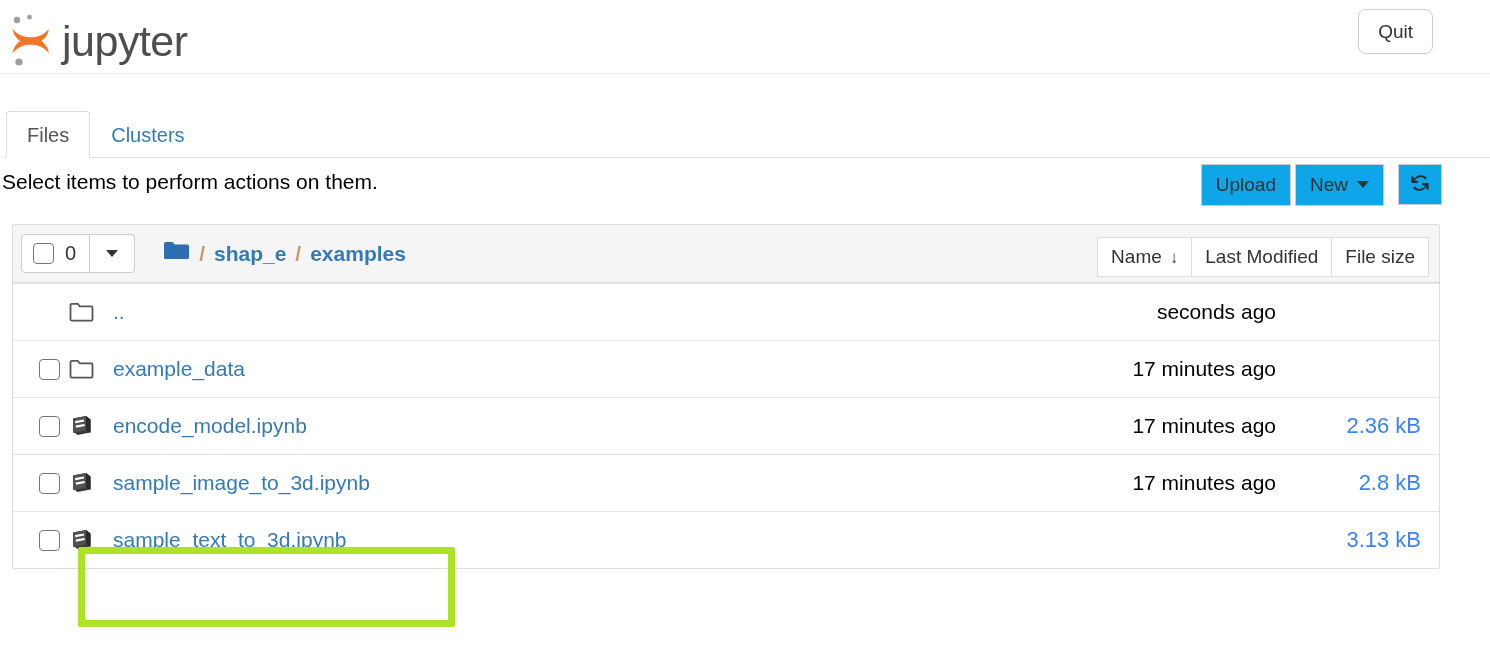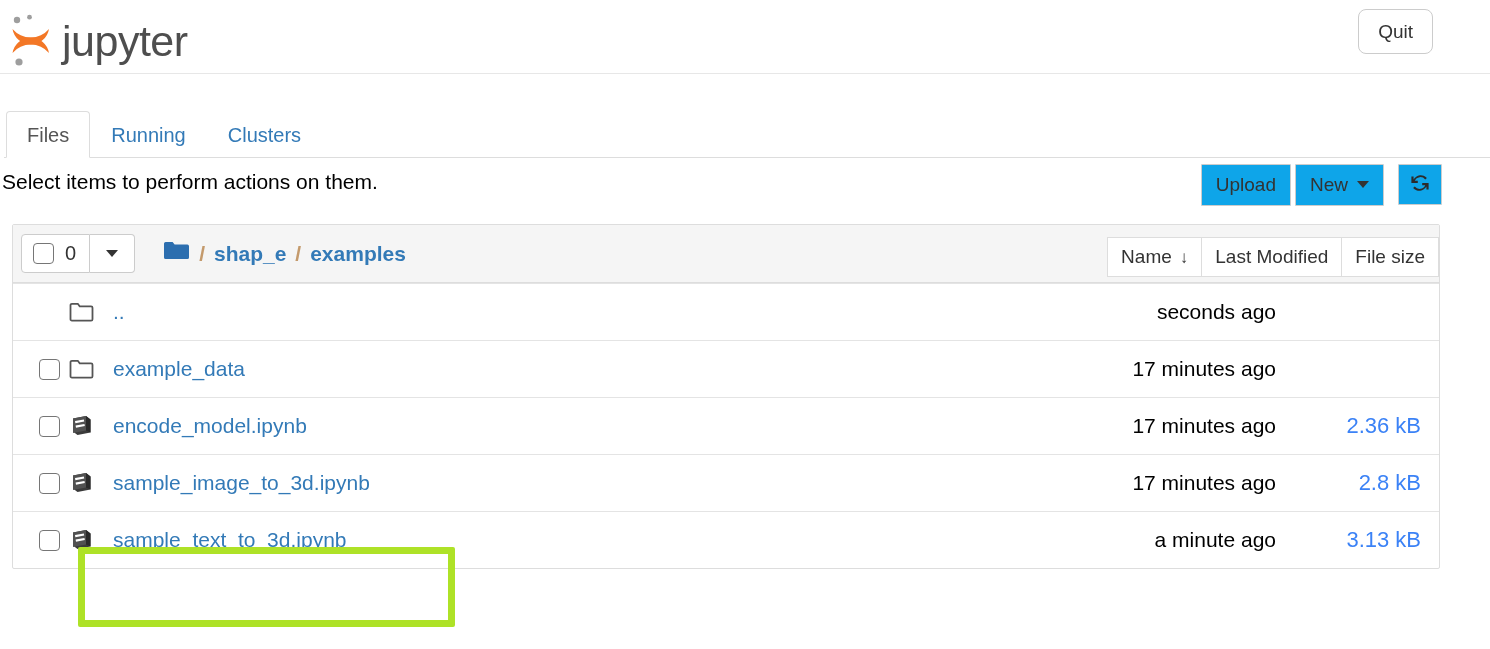--- a/index.html
+++ b/index.html
@@ -182,21 +182,21 @@
   }
   .crumb-sep { color: #c49a6c; font-weight: bold; }
   .crumb-link {
     color: #337ab7;
     font-weight: bold;
     text-decoration: none;
     cursor: pointer;
   }
   .sort-group {
     position: absolute;
-    right: 0; top: 12px;
+    right: 10px; top: 12px;
     display: flex;
   }
   .sort-btn {
     background: #ffffff;
     border: 1px solid #dddddd;
     font-family: "Liberation Sans", sans-serif;
     font-size: 19px;
     color: #333333;
     padding: 8px 13px;
     cursor: pointer;
@@ -273,21 +273,20 @@
   </div>
 
   <div class="header-actions">
     <button class="btn">Quit</button>
   </div>
 </div>
 
 <div class="tabs-row">
   <div class="tabs">
     <div class="tab active">Files</div>
-    <div class="tab">Running</div>
     <div class="tab">Clusters</div>
   </div>
 </div>
 
 <div class="toolbar">
   <div class="toolbar-msg">Select items to perform actions on them.</div>
   <div class="toolbar-actions">
     <button class="btn-sm btn-upload">Upload</button>
     <button class="btn-sm btn-new">
       <span>New</span>
@@ -408,19 +407,18 @@
     <div class="row-icon">
       <svg width="26" height="24" viewBox="0 0 26 24" xmlns="http://www.w3.org/2000/svg">
         <path d="M4 4.5 L17 2 L21.5 5.5 L21.5 18.5 L8.5 21 L4 17.5 Z" fill="#3b3b3b"></path>
         <path d="M4 4.5 L17 2 L17 16.5 L4 19 Z" fill="#515151"></path>
         <rect x="6" y="7" width="9" height="2.2" fill="#ffffff" transform="rotate(-10 6 7)"></rect>
         <rect x="6.6" y="11.5" width="9" height="2.2" fill="#ffffff" transform="rotate(-10 6.6 11.5)"></rect>
         <path d="M17 2 L21.5 5.5 L21.5 18.5 L17 16.5 Z" fill="#2a2a2a"></path>
       </svg>
     </div>
     <a class="row-name">sample_text_to_3d.ipynb</a>
-    <div class="row-modified">a minute ago</div>
     <div class="row-size">3.13 kB</div>
   </div>
 
 </div>
 
 <div class="highlight-box" style="border-color: rgb(174, 226, 39);"></div>
 
 </body></html>

